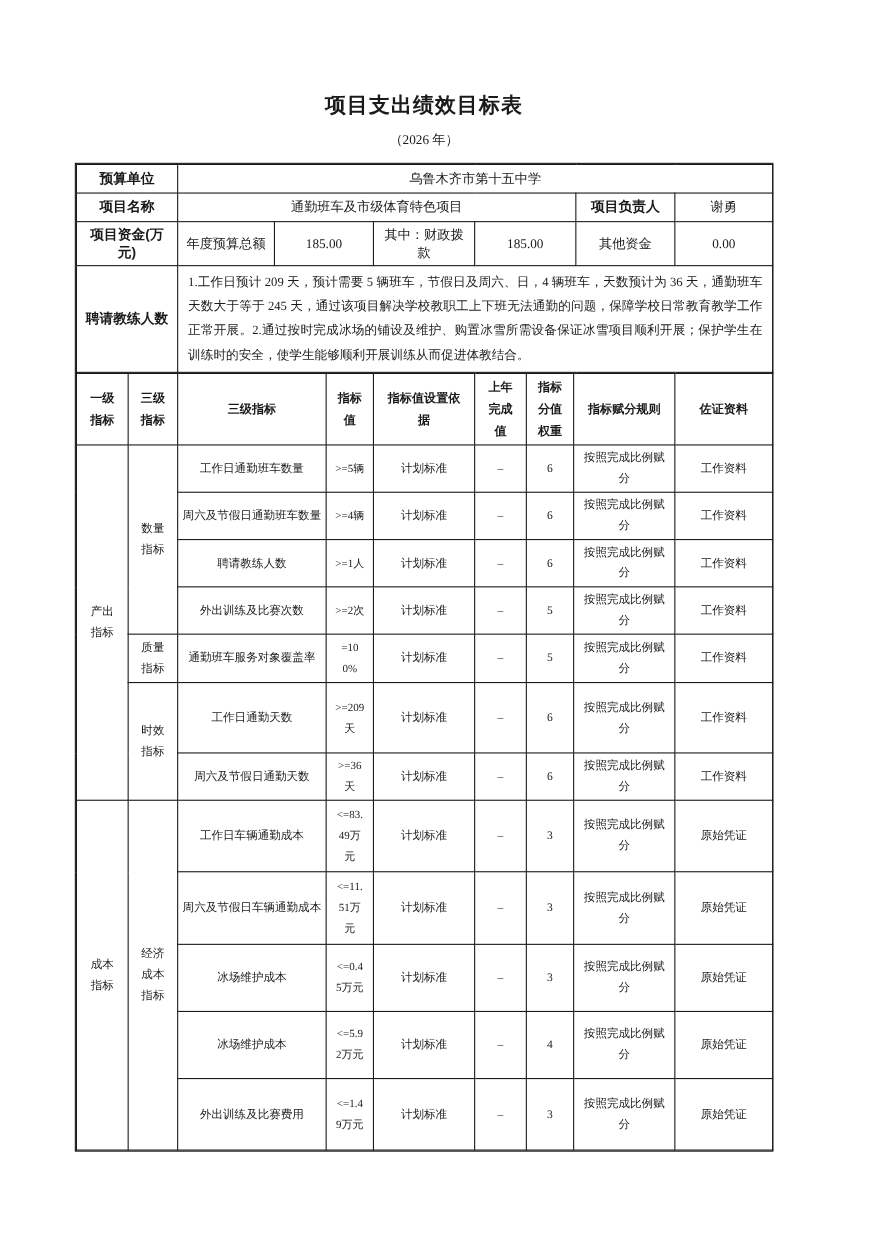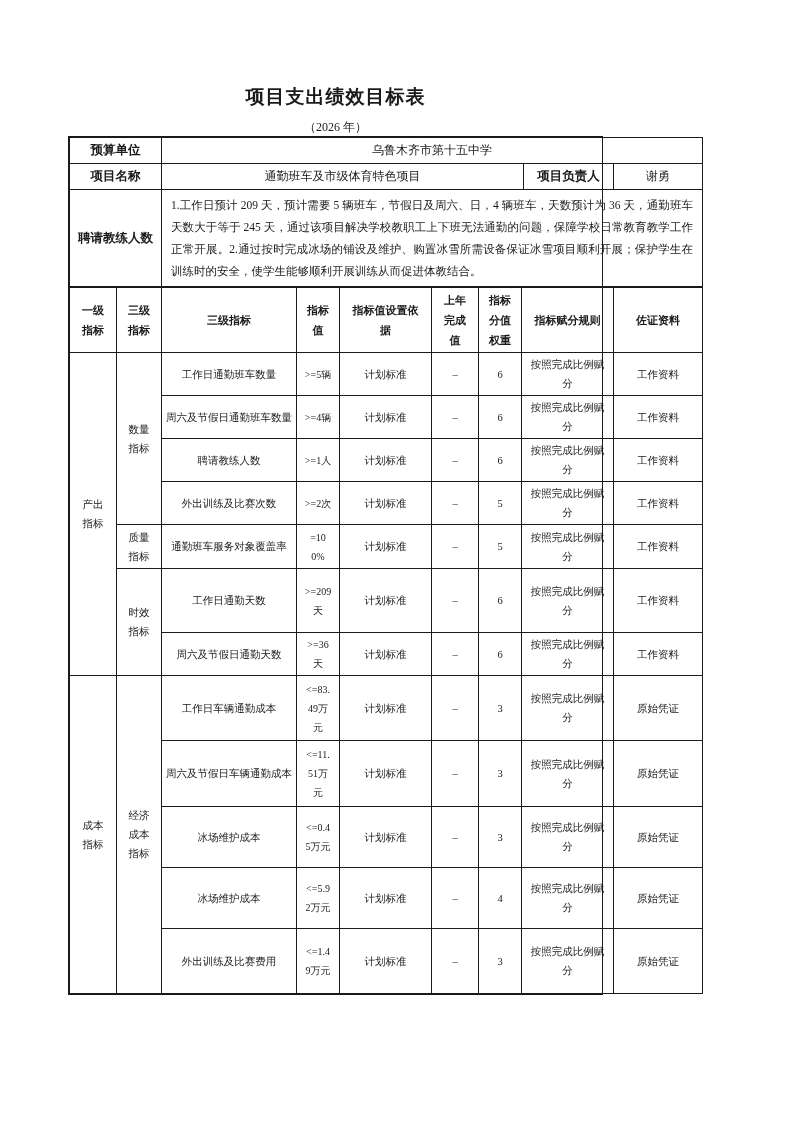--- a/index.html
+++ b/index.html
@@ -3,29 +3,29 @@
 <meta charset="utf-8">
 <style>
   * { box-sizing: border-box; margin: 0; padding: 0; }
   html, body { background: #ffffff; }
   body {
     width: 793px; height: 1122px;
     font-family: "Liberation Serif", serif;
     color: #1a1a1a;
   }
   .page { width: 793px; height: 1122px; padding-top: 84px; }
-  .doc { width: 535px; margin-left: 68px; }
+  .doc { width: 635px; margin-left: 68px; }
 
   .title {
     text-align: center; font-size: 19px; font-weight: bold;
     letter-spacing: 1px; line-height: 26px;
   }
   .subtitle {
     text-align: center; font-size: 12px; line-height: 18px;
-    margin-top: 8px; margin-bottom: 0;
+    margin-top: 8px; margin-bottom: 12px;
   }
 
   .doc-border { border: 1px solid #1a1a1a; }
   table { border-collapse: collapse; table-layout: fixed; width: 633px; }
   td, th { border: 1px solid #1a1a1a; text-align: center; vertical-align: middle; }
 
   
   .info-table td { font-size: 12px; line-height: 17px; padding: 2px 4px; }
   .info-table td.lbl { font-weight: bold; font-size: 12.5px; font-family: "Liberation Sans", sans-serif; padding: 2px 6px; }
   .info-table td.goal {
@@ -70,20 +70,29 @@
         <tbody>
             <tr style="height:26px">
           <td class="lbl">预算单位</td>
           <td colspan="6">乌鲁木齐市第十五中学</td>
         </tr>
         <tr style="height:26px">
           <td class="lbl">项目名称</td>
           <td colspan="4">通勤班车及市级体育特色项目</td>
           <td class="lbl">项目负责人</td>
           <td>谢勇</td>
+        </tr>
+        <tr style="height:40px">
+          <td class="lbl">项目资金(万元)</td>
+          <td>年度预算总额</td>
+          <td>185.00</td>
+          <td>其中：财政拨款</td>
+          <td>185.00</td>
+          <td>其他资金</td>
+          <td>0.00</td>
         </tr>
         <tr style="height:90px">
           <td class="lbl">聘请教练人数</td>
           <td colspan="6" class="goal">1.工作日预计 209 天，预计需要 5 辆班车，节假日及周六、日，4 辆班车，天数预计为 36 天，通勤班车天数大于等于 245 天，通过该项目解决学校教职工上下班无法通勤的问题，保障学校日常教育教学工作正常开展。2.通过按时完成冰场的铺设及维护、购置冰雪所需设备保证冰雪项目顺利开展；保护学生在训练时的安全，使学生能够顺利开展训练从而促进体教结合。</td>
         </tr>
       </tbody>
         </table>
 
       <table class="ind-table">
         <colgroup>

